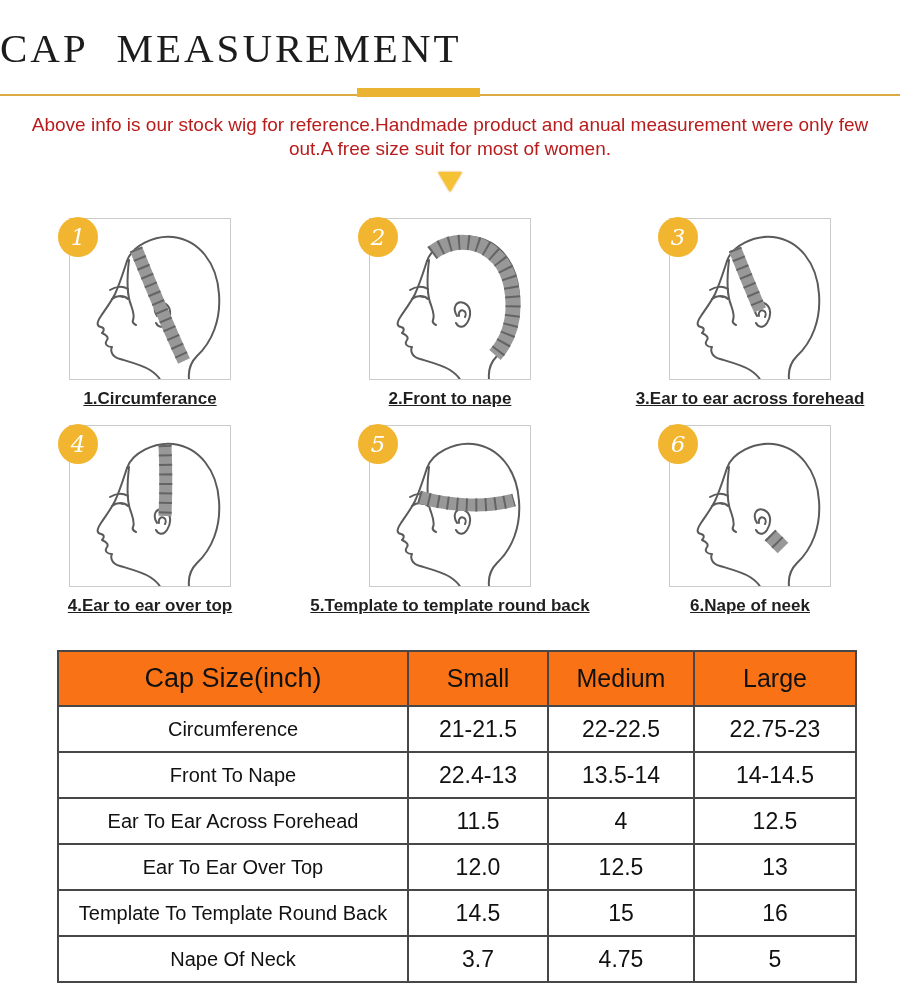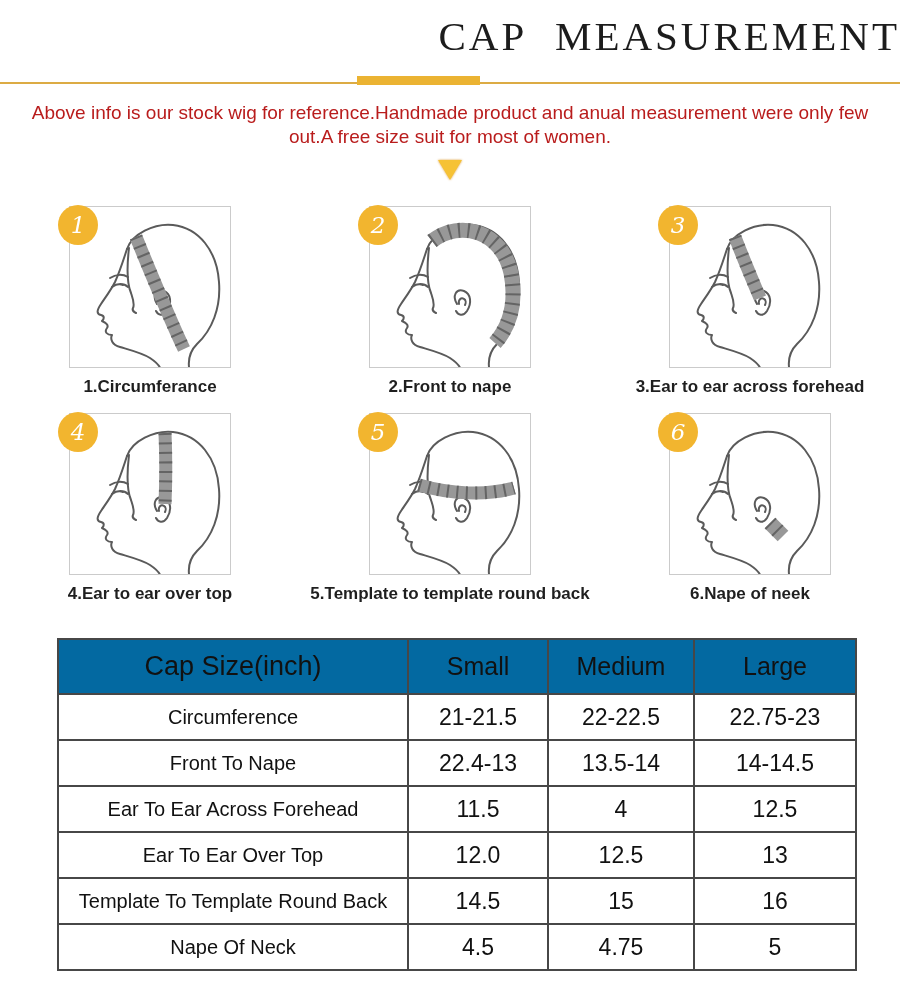--- a/index.html
+++ b/index.html
@@ -3,21 +3,21 @@
 <meta charset="utf-8">
 <style>
   html,body{margin:0;padding:0;}
   body{
     width:900px;height:1000px;background:#ffffff;
     font-family:"Liberation Sans", sans-serif;
     color:#222;overflow:hidden;position:relative;
   }
   
   .page-title{
-    margin:0;padding-top:12px;text-align:right;
+    margin:0;padding-top:24px;text-align:left;
     font-family:"Liberation Serif", serif;
     font-size:41px;font-weight:400;color:#1c1c1c;
     letter-spacing:3px;word-spacing:16px;
   }
   .divider{position:relative;height:11px;margin-top:14px;}
   .divider .gold-line{position:absolute;left:0;right:0;bottom:1px;height:2px;background:#dcab44;}
   .divider .gold-bar{position:absolute;left:357px;bottom:0;width:123px;height:9px;background:#ebb332;}
   
   .note{
     margin:16px auto 0;max-width:866px;text-align:center;
@@ -45,32 +45,32 @@
     display:flex;align-items:center;justify-content:center;
     font-family:"DejaVu Serif", serif;font-style:italic;
     font-size:23px;color:#fff;line-height:1;
   }
   .head-svg{display:block;width:160px;height:160px;}
   .head-line{fill:none;stroke:#5a5a5a;stroke-width:2;stroke-linecap:round;stroke-linejoin:round;}
   .tape{fill:none;stroke:#989898;stroke-width:13;stroke-linecap:butt;}
   .tape-ticks{fill:none;stroke:#646464;stroke-width:13;stroke-linecap:butt;stroke-dasharray:2 7.5;}
   .tape.w15{stroke-width:15;} .tape-ticks.w15{stroke-width:15;}
   .diagram-label{
-    margin-top:9px;font-size:17px;font-weight:700;color:#1f1f1f;white-space:nowrap;
+    margin-top:9px;font-size:17px;font-weight:700;color:#1f1f1f;white-space:nowrap;text-decoration:underline;
   }
   
   .size-table{
     margin:34px 0 0 57px;border-collapse:collapse;table-layout:fixed;width:798px;
     font-size:23px;color:#111;
   }
   .size-table td,.size-table th{
     border:2px solid #474747;text-align:center;vertical-align:middle;
     padding:0 4px;font-weight:400;overflow:hidden;
   }
-  .size-table thead th{height:53px;background:#0369a1;font-size:25px;}
+  .size-table thead th{height:53px;background:#f97316;font-size:25px;}
   .size-table thead th:first-child{font-size:27px;}
   .size-table tbody td{height:44px;}
   .size-table tbody td.row-label{font-size:20px;}
 </style>
 </head>
 <body>
 
 <svg width="0" height="0" style="position:absolute" aria-hidden="true">
   <symbol id="head-profile" viewBox="0 0 160 160">
     <path class="head-line" d="M57,42 C62,27 84,16 103,18 C129,21 147,44 149,75 C151,101 142,123 127,137 C121,143 118,150 119,160"></path>
@@ -209,18 +209,18 @@
       <td>13</td>
     </tr>
     <tr>
       <td class="row-label">Template To Template Round Back</td>
       <td>14.5</td>
       <td>15</td>
       <td>16</td>
     </tr>
     <tr>
       <td class="row-label">Nape Of Neck</td>
-      <td>4.5</td>
+      <td>3.7</td>
       <td>4.75</td>
       <td>5</td>
     </tr>
   </tbody>
 </table>
 
 </body></html>

